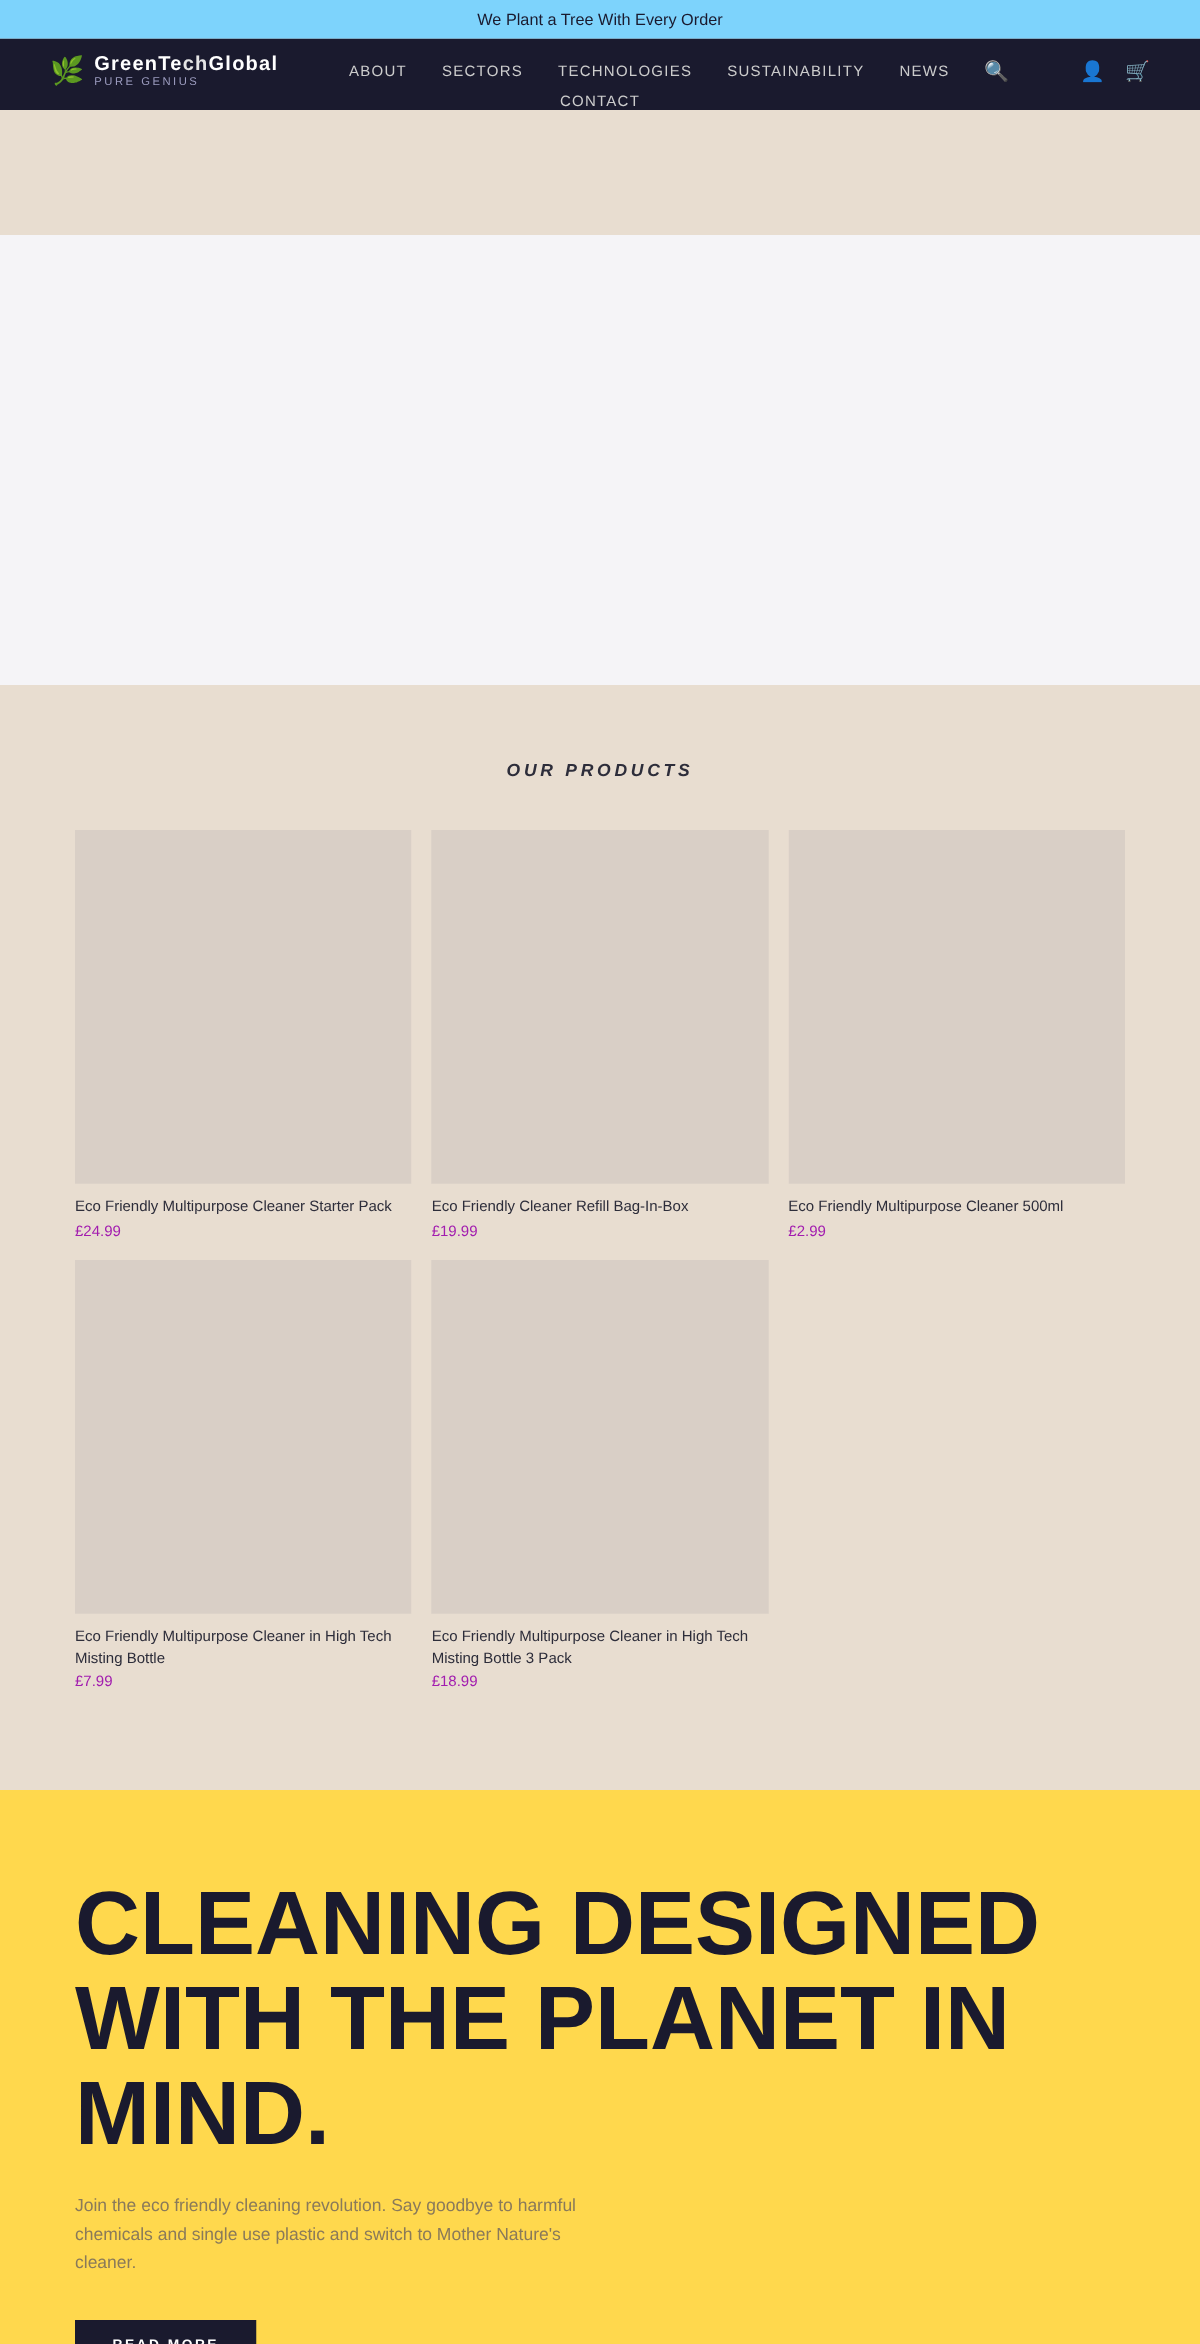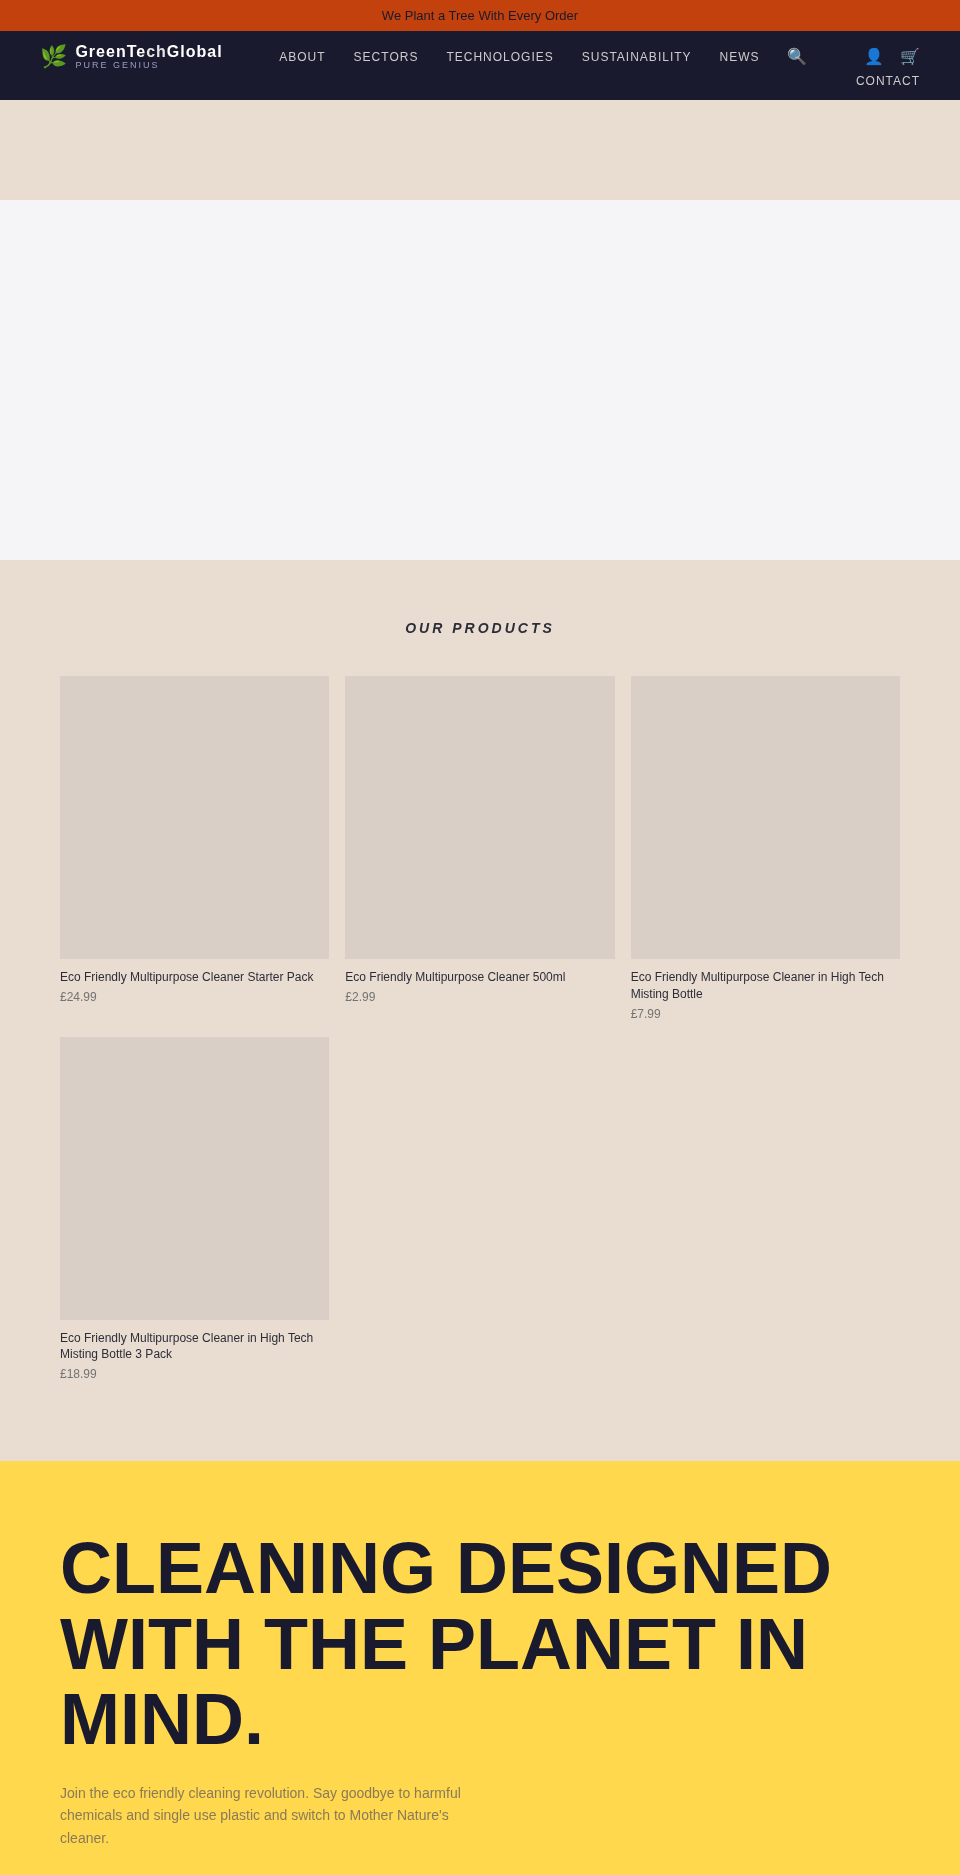--- a/index.html
+++ b/index.html
@@ -1,20 +1,20 @@
 <!DOCTYPE html>
 <html><head>
   <meta charset="utf-8">
   <style>
     * { margin: 0; padding: 0; box-sizing: border-box; }
     body { font-family: Arial, Helvetica, sans-serif; width: 960px; }
 
     
     .announcement-bar {
-      background-color: #c2410c;
+      background-color: #7dd3fc;
       text-align: center;
       padding: 8px;
       font-size: 13px;
       color: #1a1a2e;
     }
 
     
     header {
       background-color: #1a1a2e;
       padding: 0 40px;
@@ -71,22 +71,21 @@
       align-items: center;
       gap: 16px;
     }
     .nav-icon {
       color: #ccc;
       font-size: 16px;
       cursor: pointer;
     }
     .nav-bottom {
       display: flex;
-      justify-content: flex-end;
-      padding-bottom: 12px;
+      justify-content: center;
     }
 
     
     .hero-tan {
       background-color: #e8ddd0;
       height: 100px;
     }
     .hero-light {
       background-color: #f5f4f7;
       height: 360px;
@@ -122,21 +121,21 @@
       margin-bottom: 10px;
     }
     .product-name {
       font-size: 12px;
       color: #2d2d3a;
       margin-bottom: 4px;
       line-height: 1.4;
     }
     .product-price {
       font-size: 12px;
-      color: #737373;
+      color: #a21caf;
       font-weight: 500;
     }
 
     
     .cta-banner {
       background-color: #ffd84d;
       padding: 70px 60px 80px 60px;
       text-align: left;
     }
     .cta-headline {
@@ -216,20 +215,25 @@
   <h2 class="section-title">OUR PRODUCTS</h2>
 
   <div class="products-grid">
 
     <div class="product-card">
       <div class="product-image"></div>
       <div class="product-name">Eco Friendly Multipurpose Cleaner Starter Pack</div>
       <div class="product-price">£24.99</div>
     </div>
 
+    <div class="product-card">
+      <div class="product-image"></div>
+      <div class="product-name">Eco Friendly Cleaner Refill Bag-In-Box</div>
+      <div class="product-price">£19.99</div>
+    </div>
 
     <div class="product-card">
       <div class="product-image"></div>
       <div class="product-name">Eco Friendly Multipurpose Cleaner 500ml</div>
       <div class="product-price">£2.99</div>
     </div>
 
     <div class="product-card">
       <div class="product-image"></div>
       <div class="product-name">Eco Friendly Multipurpose Cleaner in High Tech Misting Bottle</div>

